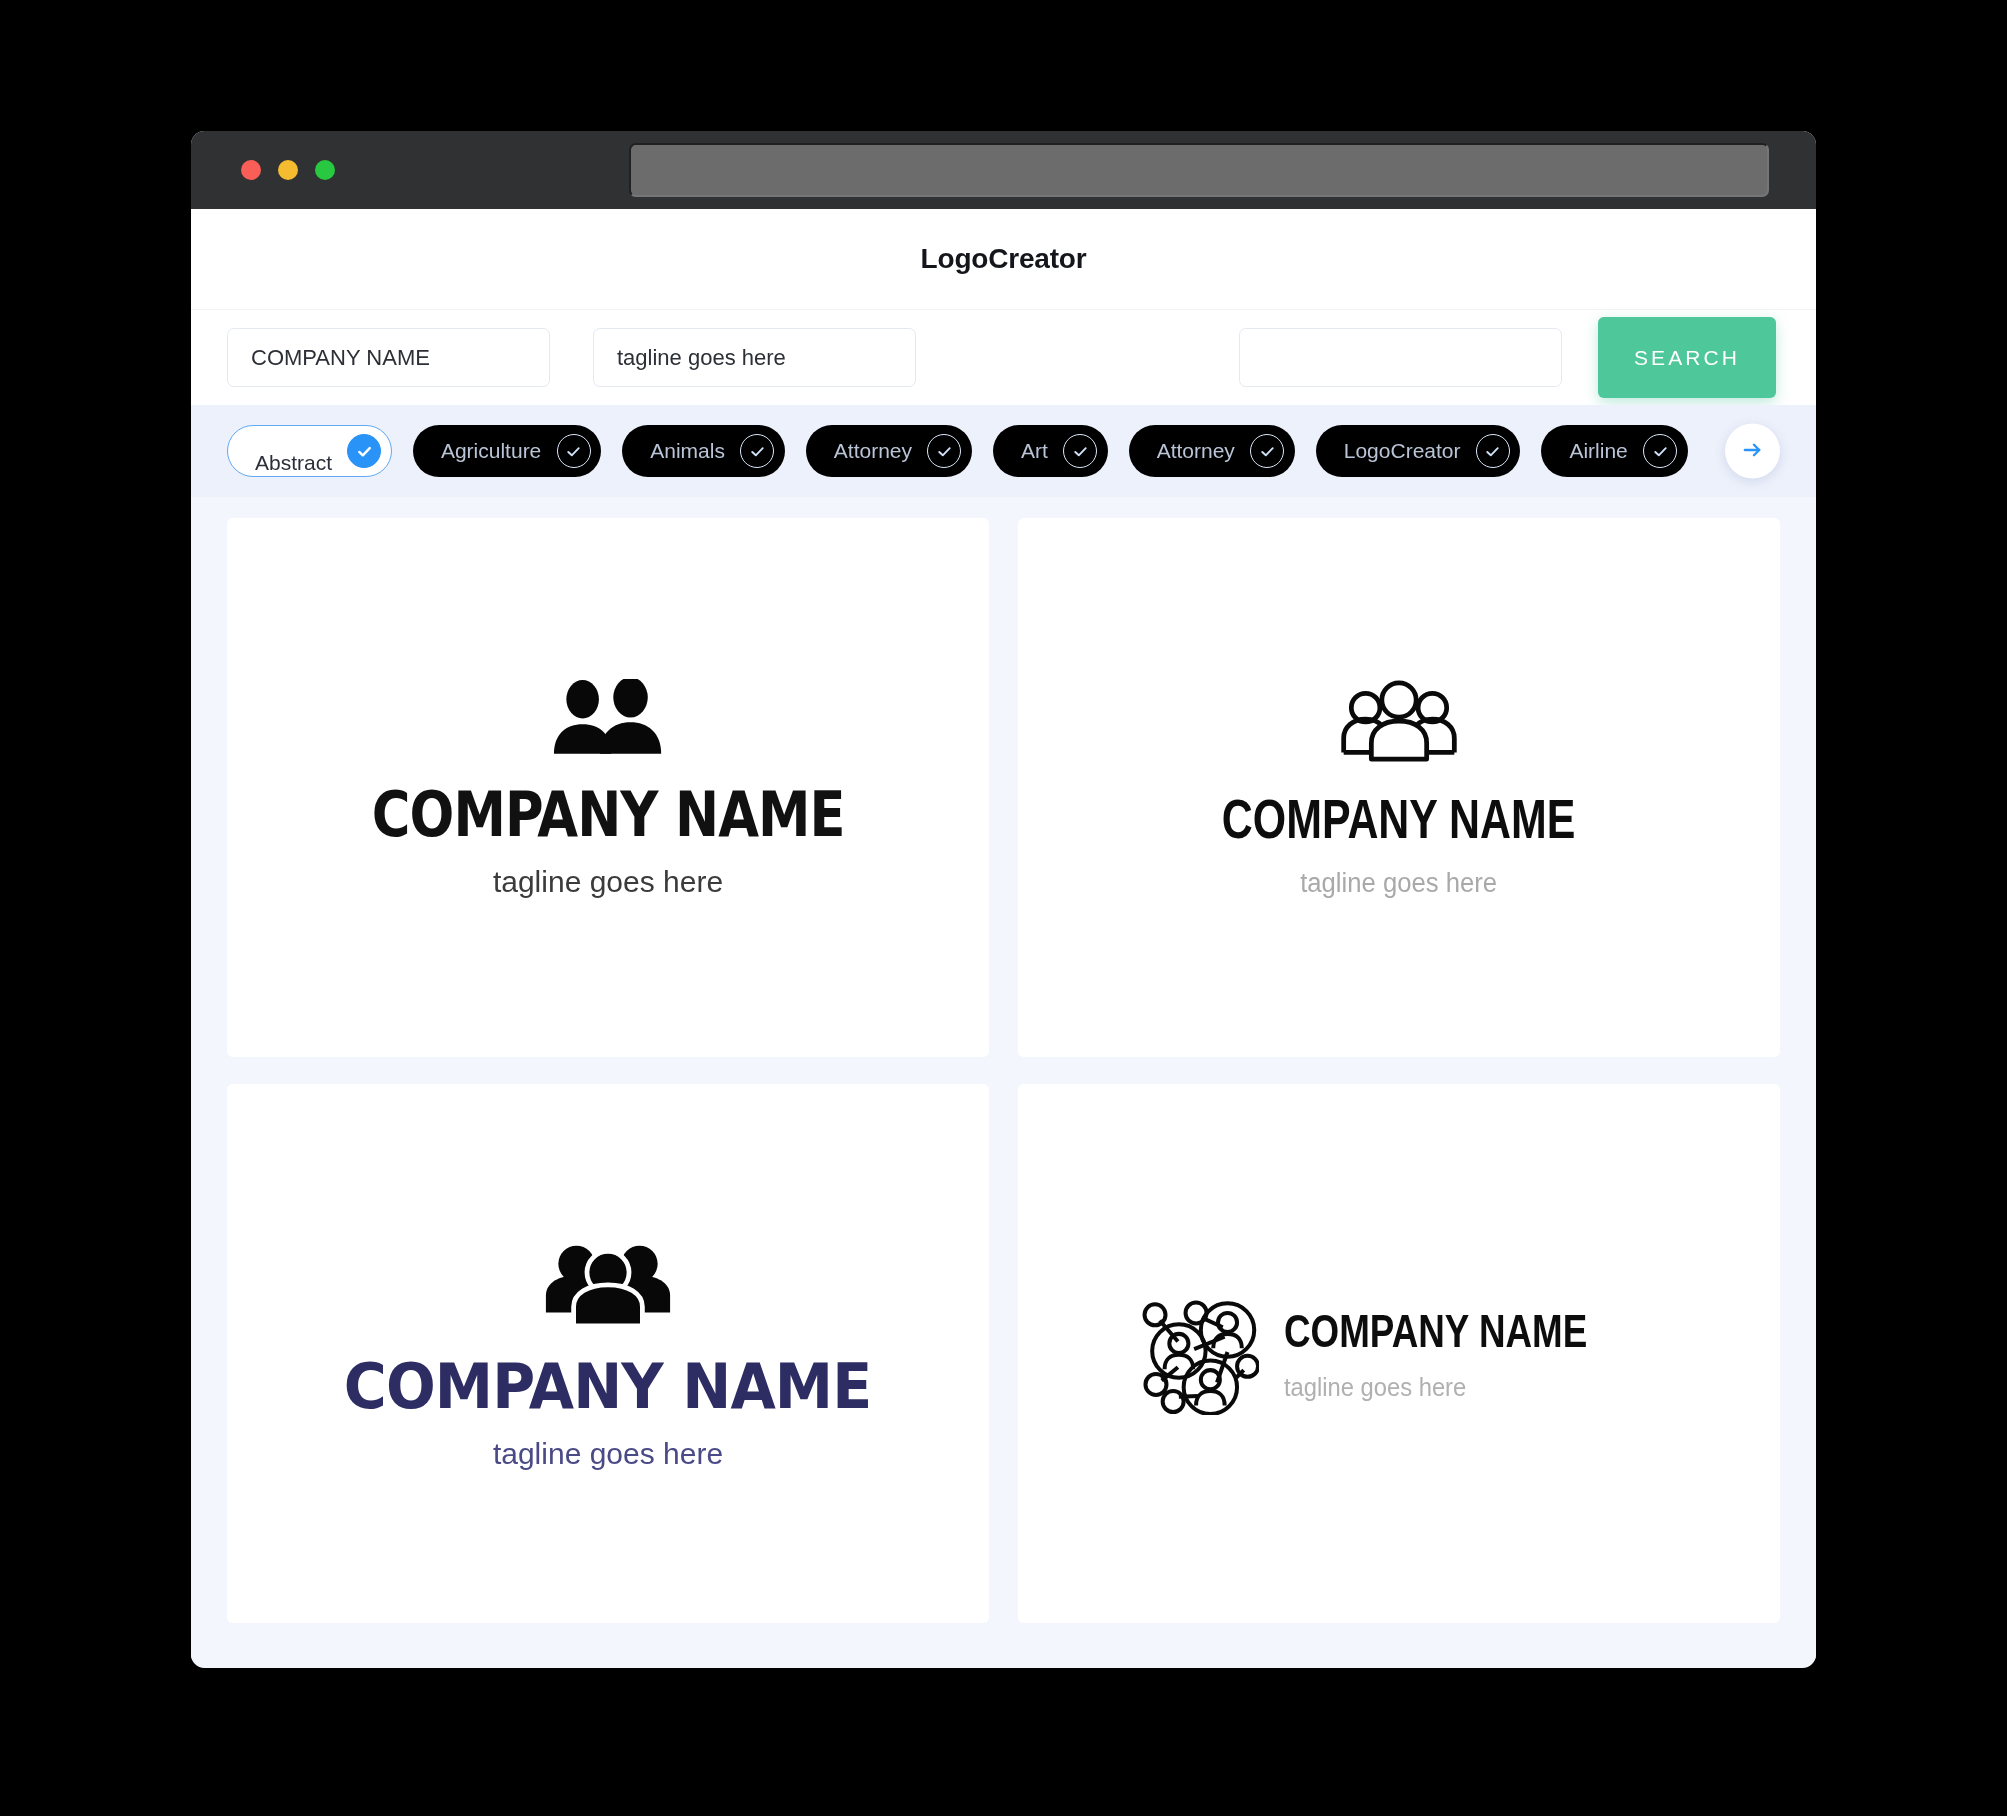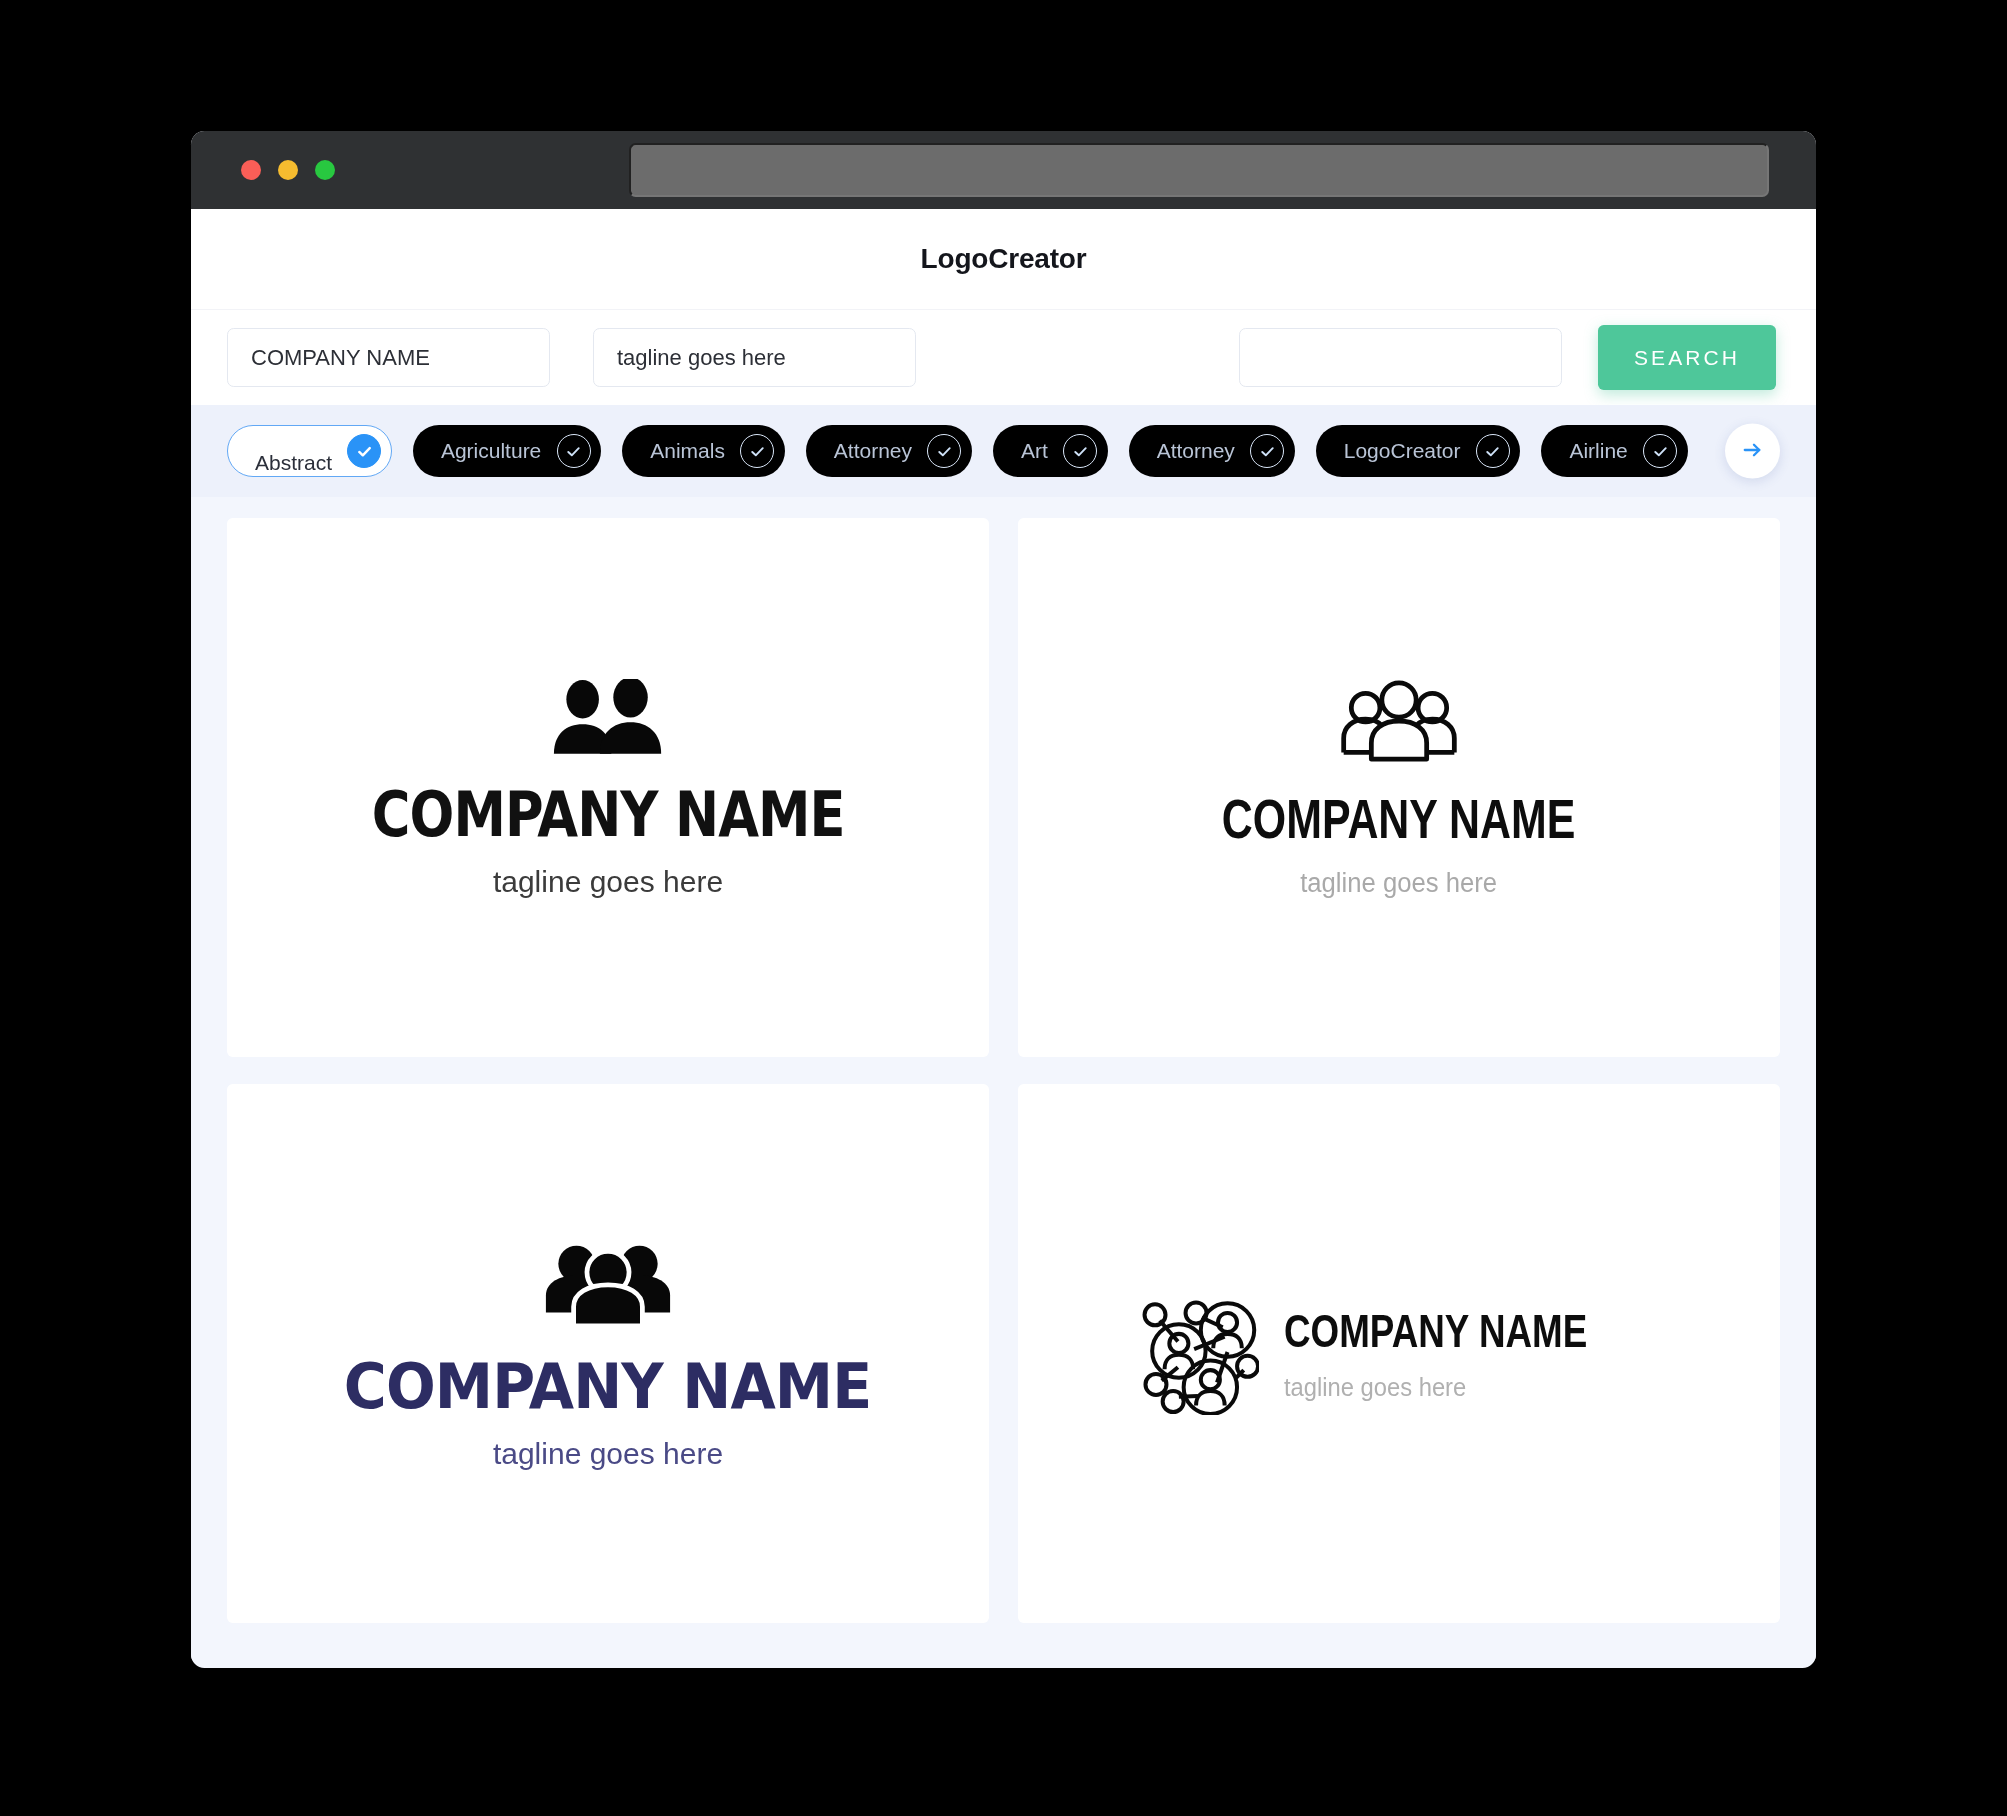--- a/index.html
+++ b/index.html
@@ -96,21 +96,21 @@
     padding: 0 23px;
     outline: none;
   }
   #company-name-input { width: 323px; }
   #tagline-input      { width: 323px; margin-left: 43px; }
   #keyword-input      { width: 323px; margin-left: 323px; }
 
   #search-button {
     margin-left: 36px;
     width: 178px;
-    height: 65px;
+    height: 81px;
     background: #4ec79a;
     border: none;
     border-radius: 5.7px;
     color: #ffffff;
     font-family: "Liberation Sans", sans-serif;
     font-size: 21px;
     letter-spacing: 3.1px;
     cursor: pointer;
     box-shadow: 0 4.8px 13.4px rgba(78,199,154,0.35);
   }

